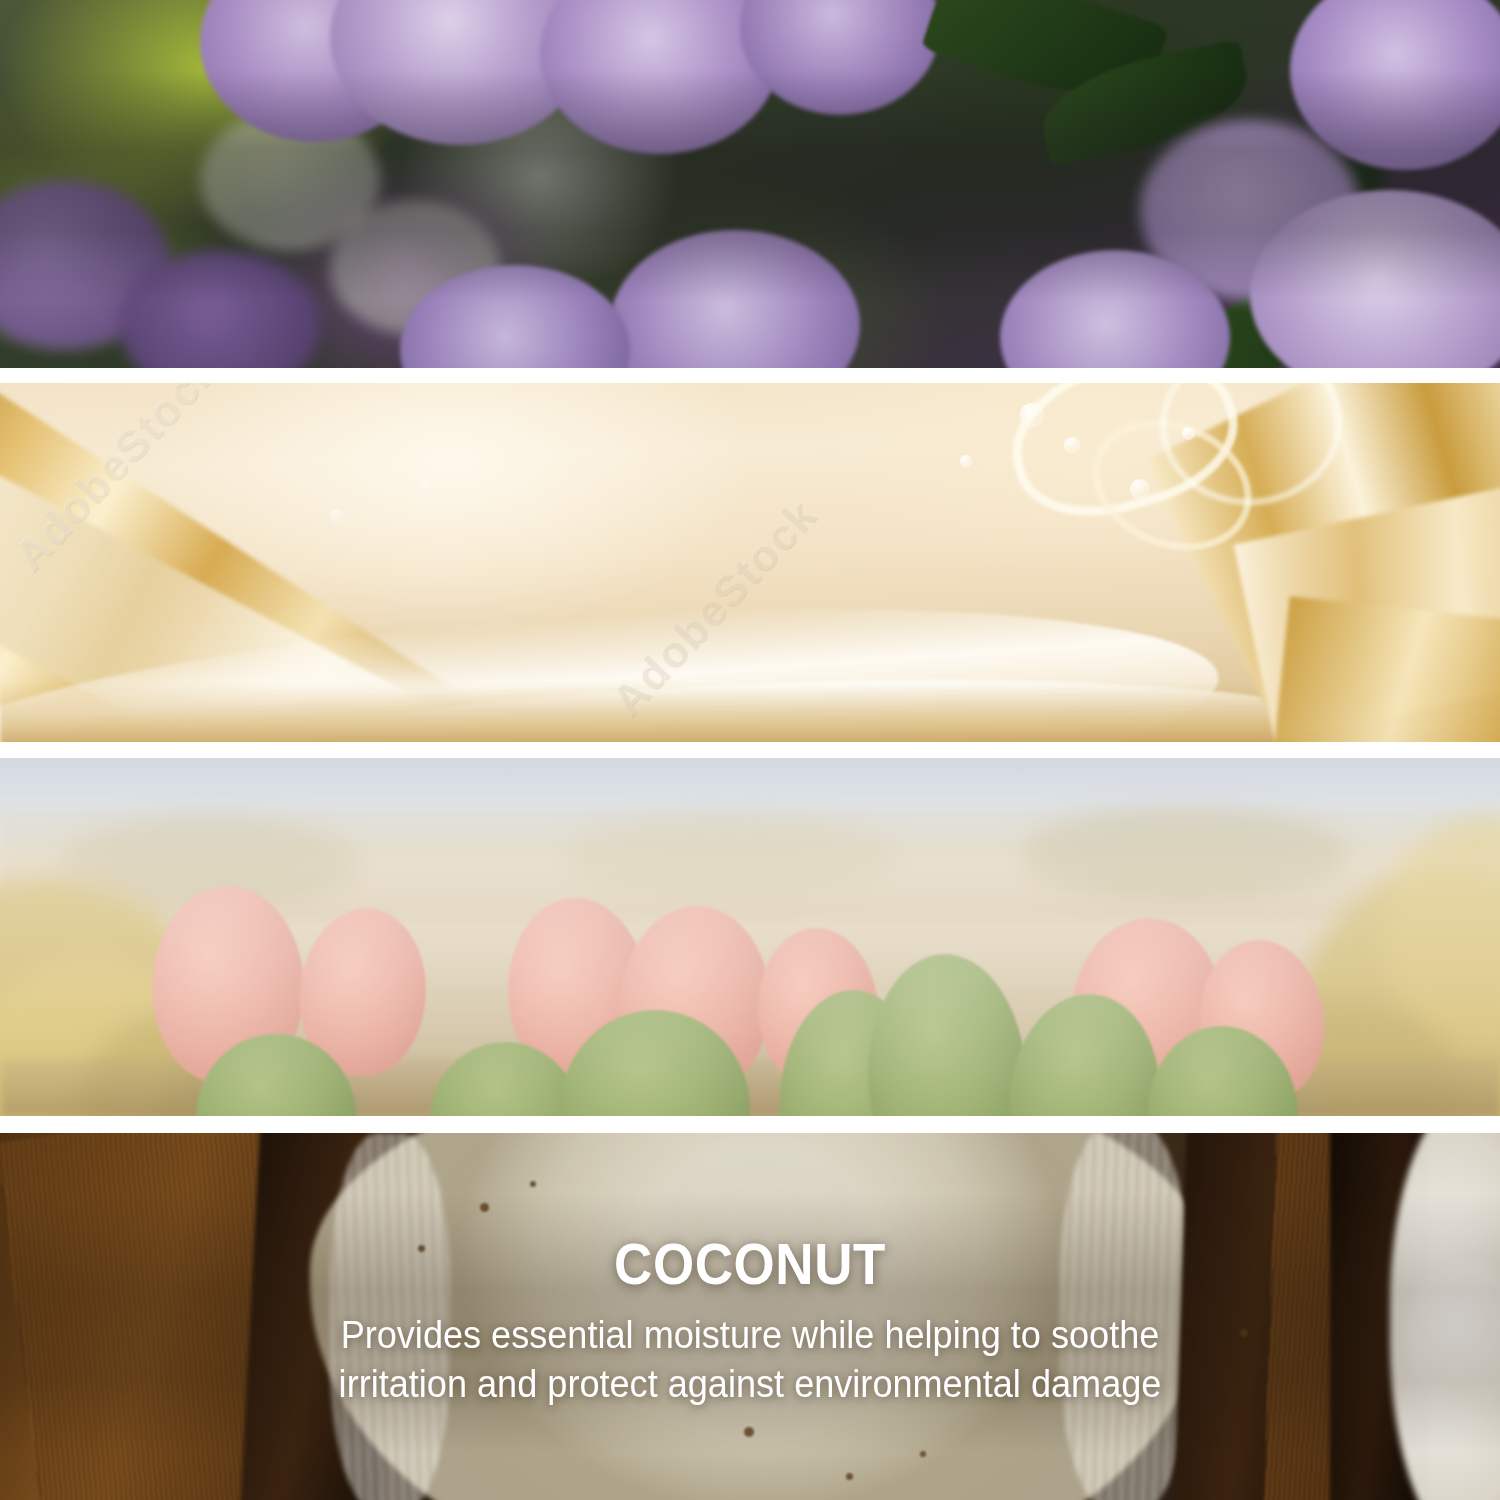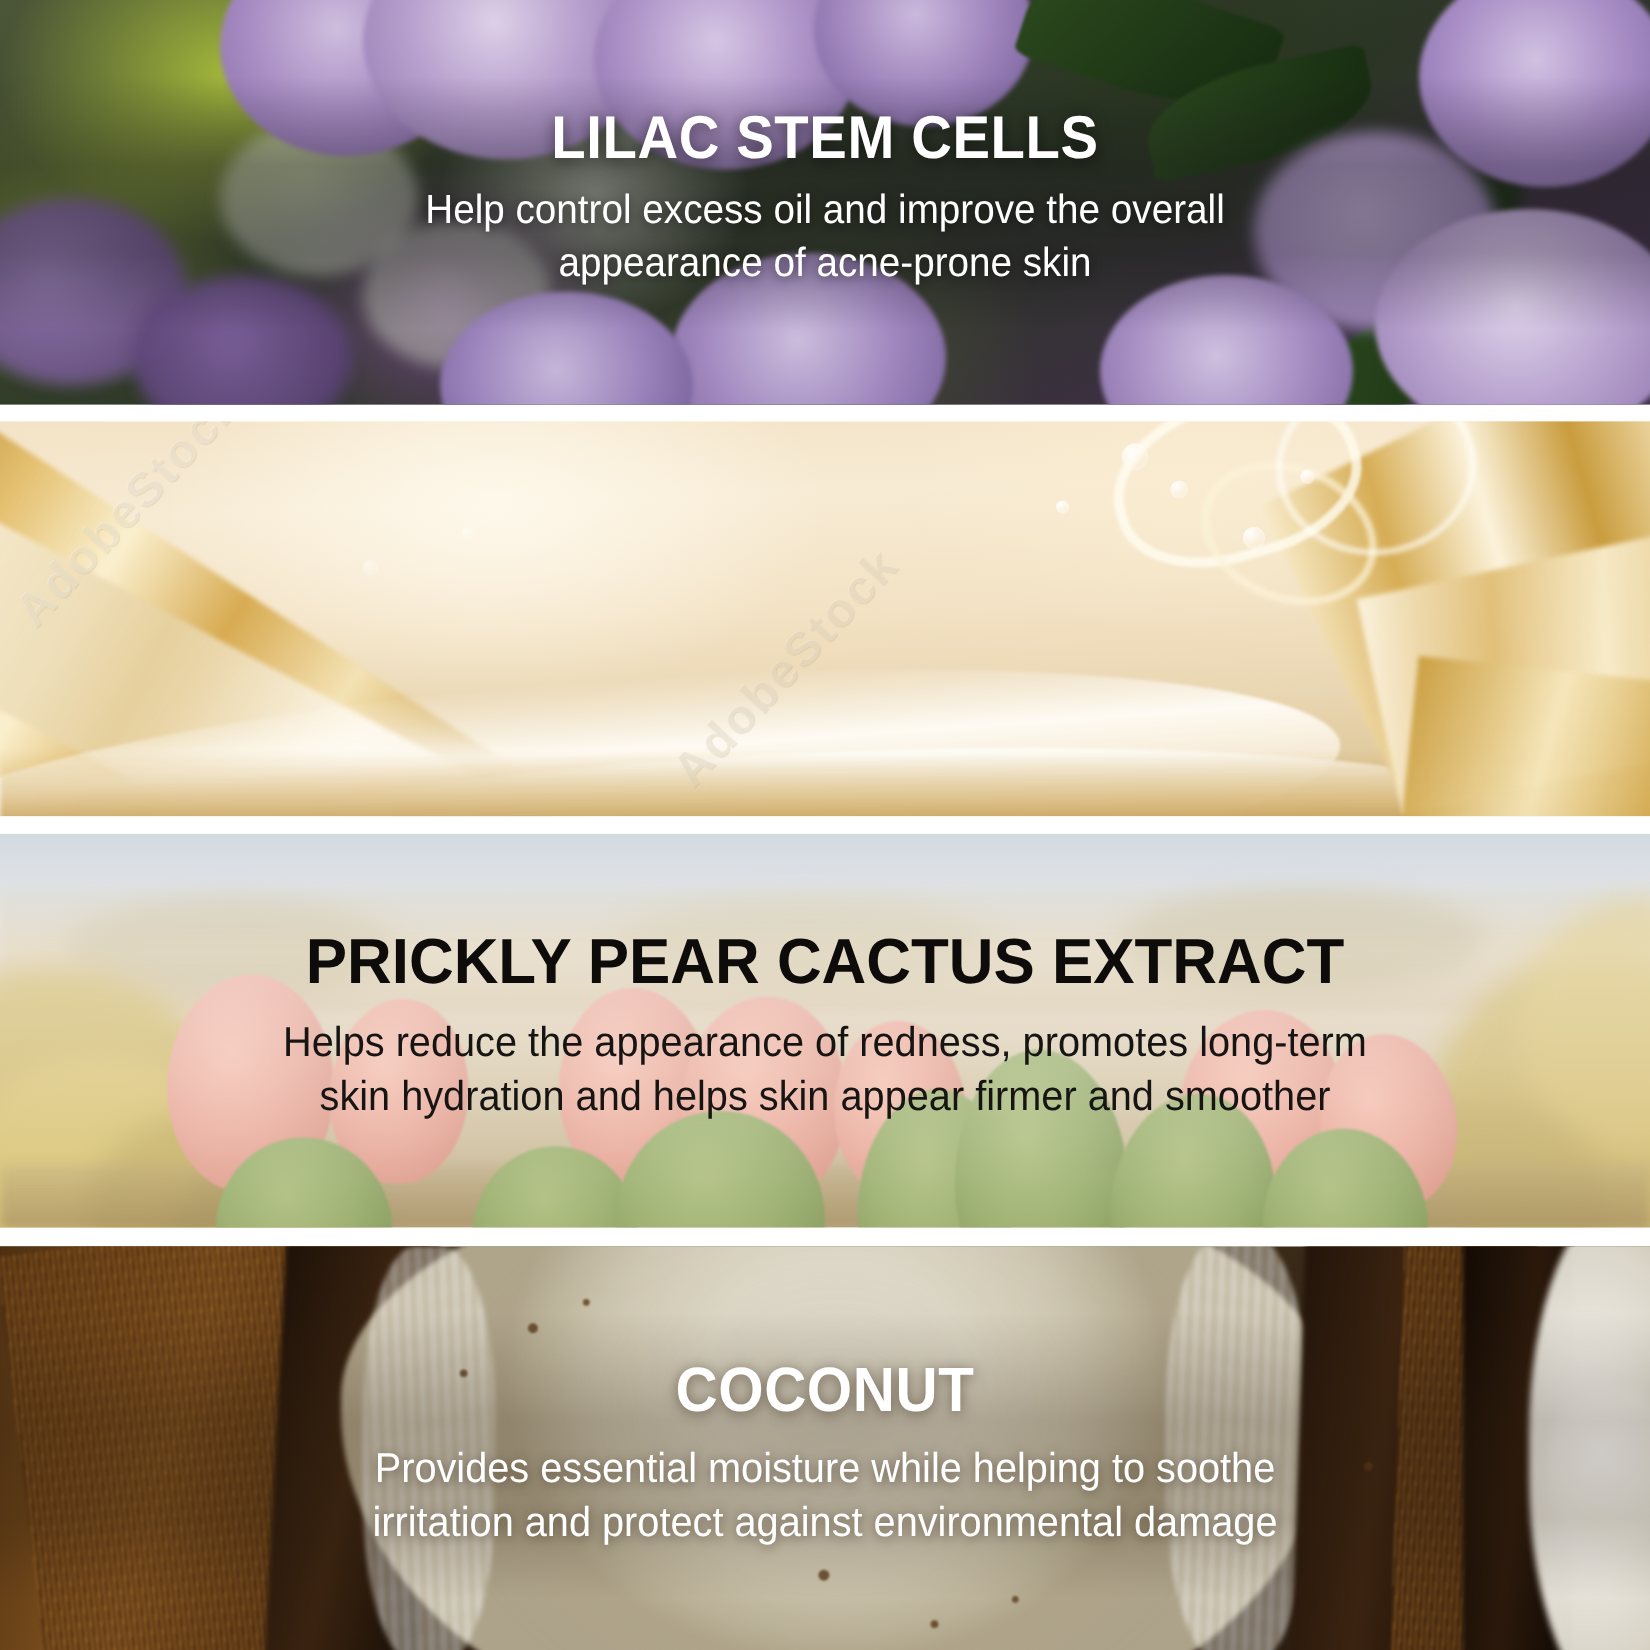--- a/index.html
+++ b/index.html
@@ -249,24 +249,20 @@
 
       <div class="lilac-cluster sharp" style="left:1290px; top:-30px; width:230px; height:200px; background:radial-gradient(circle at 46% 42%, #d2c1e2 0%, #a98fc6 45%, #7a619e 100%);"></div>
       <div class="lilac-cluster" style="left:1140px; top:120px; width:220px; height:180px; background:radial-gradient(circle at 45% 40%, #c0acd6, #8f76ad);opacity:.9;"></div>
       <div class="lilac-cluster sharp" style="left:1250px; top:190px; width:280px; height:210px; background:radial-gradient(circle at 46% 42%, #ded2ea 0%, #b7a1cd 48%, #8b74ab 100%);"></div>
       <div class="lilac-cluster sharp" style="left:1000px; top:250px; width:230px; height:175px; background:radial-gradient(circle at 46% 42%, #cec0df 0%, #a78fc3 48%, #79629c 100%);"></div>
       <div class="lilac-cluster sharp" style="left:610px;  top:230px; width:250px; height:190px; background:radial-gradient(circle at 46% 42%, #cbbcdc 0%, #a28ac0 48%, #725b96 100%);"></div>
       <div class="lilac-cluster sharp" style="left:400px;  top:265px; width:230px; height:170px; background:radial-gradient(circle at 46% 42%, #c6b6d9 0%, #9c85bc 48%, #6d5790 100%);"></div>
 
       <div style="left:0;right:0;top:70px;height:230px;background:linear-gradient(180deg, rgba(20,16,24,0) 0%, rgba(20,16,24,0.30) 35%, rgba(20,16,24,0.28) 70%, rgba(20,16,24,0) 100%);"></div>
     </div>
-    <div class="panel-content">
-      <h2 class="title">LILAC STEM CELLS</h2>
-      <p class="subtitle"><span>Help control excess oil and improve the overall</span><br><span>appearance of acne-prone skin</span></p>
-    </div>
   </section>
 
   <div class="gap" style="height:15px;"></div>
 
   <section class="panel" id="panel-trehalose">
     <div class="panel-bg">
 
       <div class="gold-band" style="left:-210px; top:150px; width:760px; height:300px; transform:rotate(33deg); background:linear-gradient(90deg, #b98d33 0%, #e5c172 16%, #fbf0cf 30%, #d7ab52 46%, #f4e2b4 62%, #c79a3e 80%, #ecd79c 100%);"></div>
       <div class="gold-band" style="left:-170px; top:225px; width:800px; height:150px; transform:rotate(28deg); background:linear-gradient(90deg, #fdf8ea 0%, #e7d2a2 35%, #fffaf0 60%, #dcc28c 100%); opacity:.9;"></div>
 
@@ -330,24 +326,20 @@
       <div class="cactus-pad cactus-green" style="left:196px; top:276px; width:160px; height:160px; transform:rotate(-6deg);"></div>
       <div class="cactus-pad cactus-green" style="left:430px; top:284px; width:150px; height:150px; transform:rotate(4deg);"></div>
       <div class="cactus-pad cactus-green" style="left:560px; top:252px; width:190px; height:190px;"></div>
       <div class="cactus-pad cactus-green" style="left:780px; top:232px; width:140px; height:210px; transform:rotate(3deg);"></div>
       <div class="cactus-pad cactus-green" style="left:868px; top:196px; width:158px; height:240px; transform:rotate(-2deg);"></div>
       <div class="cactus-pad cactus-green" style="left:1010px; top:236px; width:150px; height:200px; transform:rotate(5deg);"></div>
       <div class="cactus-pad cactus-green" style="left:1148px; top:268px; width:150px; height:170px; transform:rotate(-4deg);"></div>
 
       <div style="left:0;right:0;top:0;bottom:0;background:linear-gradient(180deg, rgba(255,255,255,0.28) 0%, rgba(255,255,255,0.42) 30%, rgba(255,255,255,0.30) 60%, rgba(255,250,240,0.12) 100%);"></div>
     </div>
-    <div class="panel-content">
-      <h2 class="title">PRICKLY PEAR CACTUS EXTRACT</h2>
-      <p class="subtitle"><span>Helps reduce the appearance of redness, promotes long-term</span><br><span>skin hydration and helps skin appear firmer and smoother</span></p>
-    </div>
   </section>
 
   <div class="gap" style="height:17px;"></div>
 
   <section class="panel" id="panel-coconut">
     <div class="panel-bg">
 
       <div class="coco-husk" style="left:-30px; top:-20px; width:420px; height:420px; background:linear-gradient(105deg, #43290f 0%, #6b4318 26%, #8a5a24 45%, #4a2d10 68%, #2a1809 100%);"></div>
       <div class="coco-fiber" style="left:20px;  top:-10px; width:300px; height:400px; transform:rotate(-7deg); opacity:.85;"></div>
       <div class="coco-husk" style="left:250px; top:-25px; width:140px; height:430px; background:linear-gradient(100deg, #1d1108 0%, #3a2310 50%, #140c05 100%); transform:rotate(3deg);"></div>

